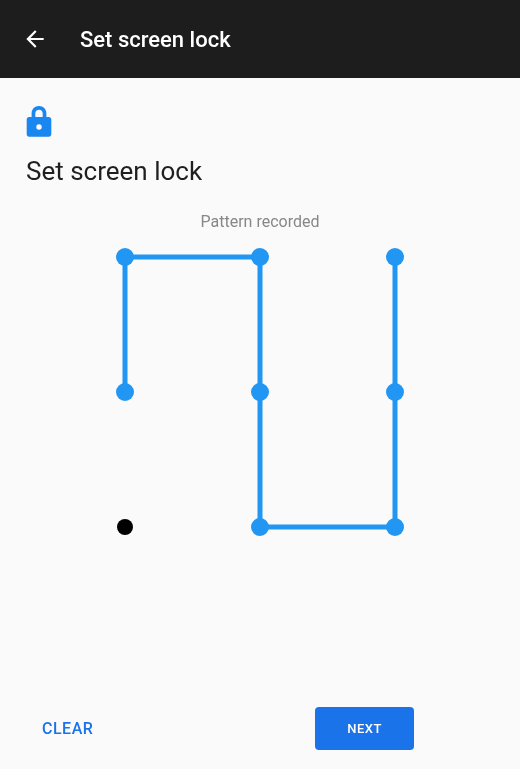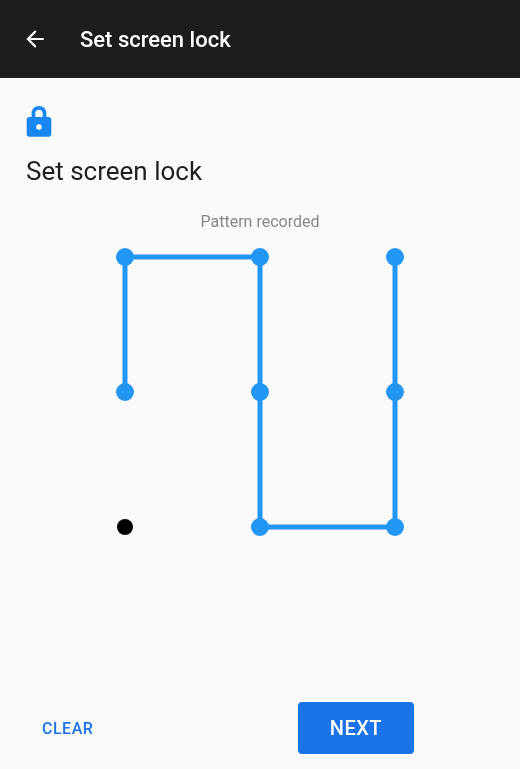--- a/index.html
+++ b/index.html
@@ -89,21 +89,21 @@
       font-weight: 500;
       letter-spacing: 0.5px;
       background: none;
       border: none;
       cursor: pointer;
       padding: 12px 16px;
     }
     .next-btn {
       background: #1a73e8;
       color: #ffffff;
-      font-size: 20px;
+      font-size: 13px;
       font-weight: 500;
       letter-spacing: 0.5px;
       border: none;
       padding: 14px 32px;
       border-radius: 4px;
       cursor: pointer;
     }
   </style>
 </head>
 <body>

